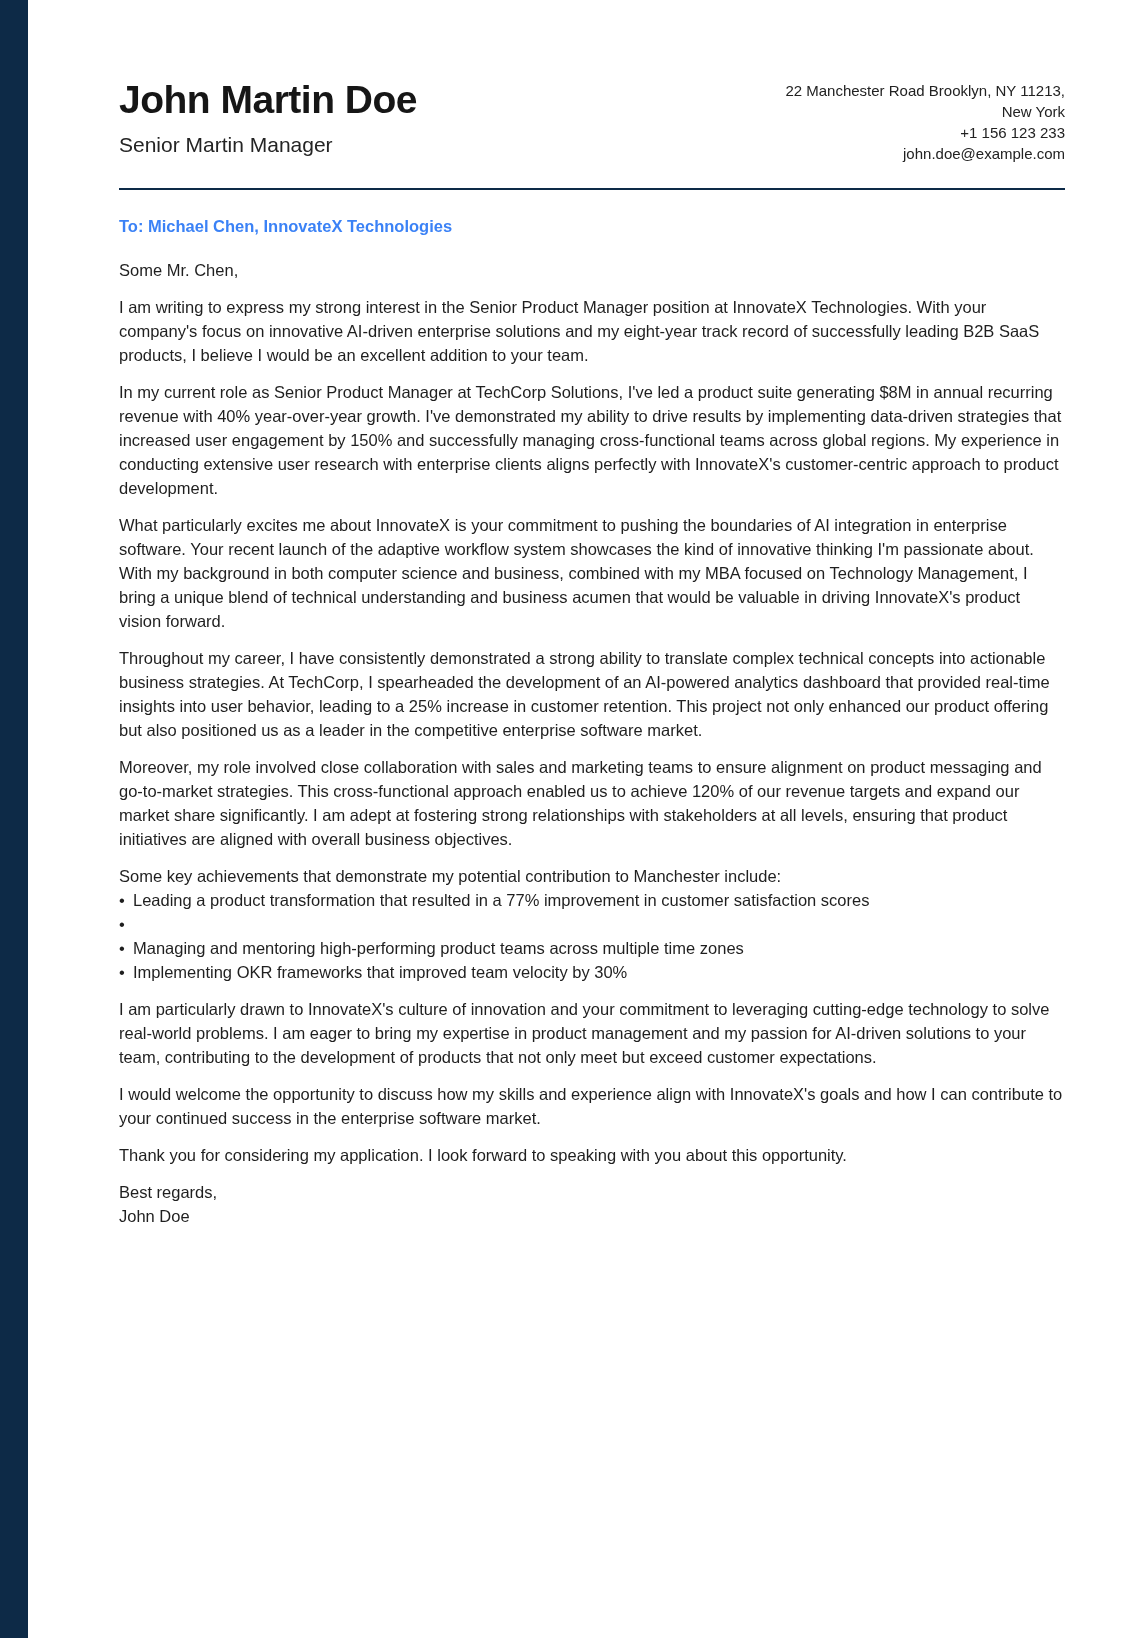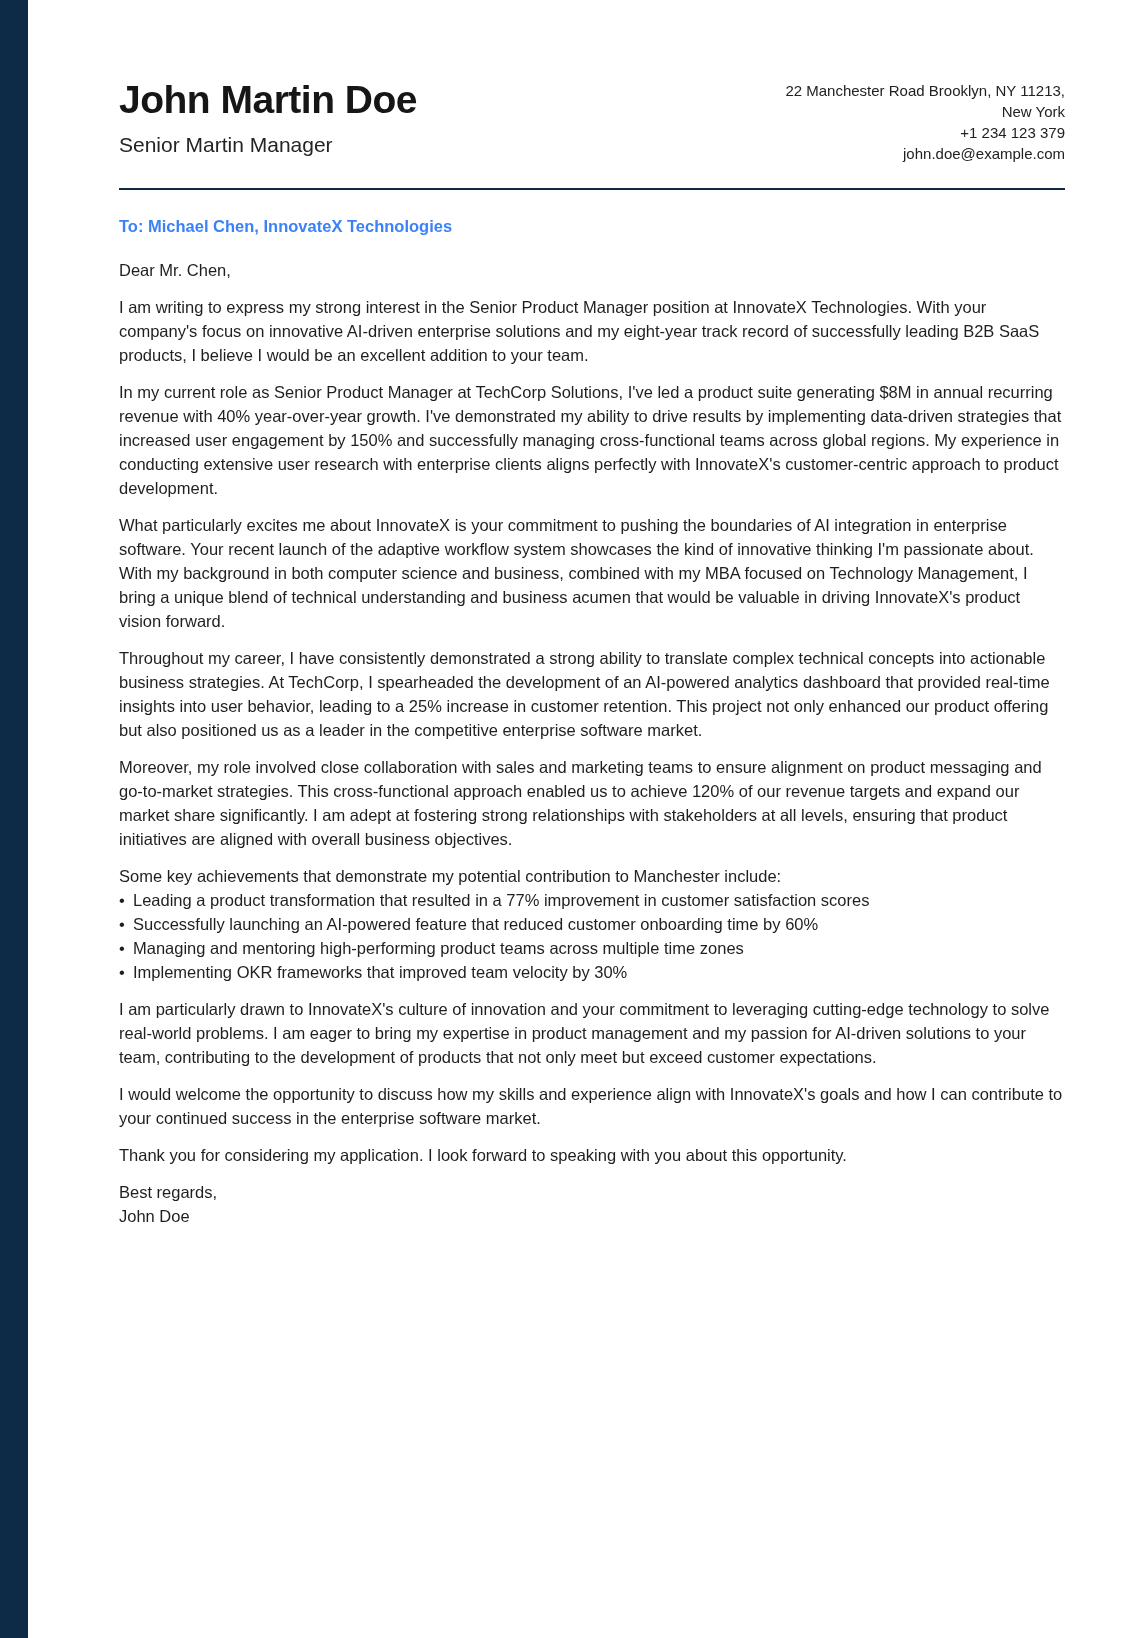--- a/index.html
+++ b/index.html
@@ -65,47 +65,46 @@
   <div class="content">
 
     <div class="header-row">
       <div>
         <div class="name">John Martin Doe</div>
         <div class="job-title">Senior Martin Manager</div>
       </div>
       <div class="contact-block">
         <div>22 Manchester Road Brooklyn, NY 11213,</div>
         <div>New York</div>
-        <div>+1 234 123 379</div>
+        <div>+1 156 123 233</div>
         <div>john.doe@example.com</div>
       </div>
     </div>
 
     <hr class="divider">
 
     <div class="recipient-line">To: Michael Chen, InnovateX Technologies</div>
 
     <div class="body-text">
-      <div class="salutation">Dear Mr. Chen,</div>
+      <div class="salutation">Some Mr. Chen,</div>
 
       <div class="para">I am writing to express my strong interest in the Senior Product Manager position at InnovateX Technologies. With your company's focus on innovative AI-driven enterprise solutions and my eight-year track record of successfully leading B2B SaaS products, I believe I would be an excellent addition to your team.</div>
       <div class="para">In my current role as Senior Product Manager at TechCorp Solutions, I've led a product suite generating $8M in annual recurring revenue with 40% year-over-year growth. I've demonstrated my ability to drive results by implementing data-driven strategies that increased user engagement by 150% and successfully managing cross-functional teams across global regions. My experience in conducting extensive user research with enterprise clients aligns perfectly with InnovateX's customer-centric approach to product development.</div>
       <div class="para">What particularly excites me about InnovateX is your commitment to pushing the boundaries of AI integration in enterprise software. Your recent launch of the adaptive workflow system showcases the kind of innovative thinking I'm passionate about. With my background in both computer science and business, combined with my MBA focused on Technology Management, I bring a unique blend of technical understanding and business acumen that would be valuable in driving InnovateX's product vision forward.</div>
       <div class="para">Throughout my career, I have consistently demonstrated a strong ability to translate complex technical concepts into actionable business strategies. At TechCorp, I spearheaded the development of an AI-powered analytics dashboard that provided real-time insights into user behavior, leading to a 25% increase in customer retention. This project not only enhanced our product offering but also positioned us as a leader in the competitive enterprise software market.</div>
       <div class="para">Moreover, my role involved close collaboration with sales and marketing teams to ensure alignment on product messaging and go-to-market strategies. This cross-functional approach enabled us to achieve 120% of our revenue targets and expand our market share significantly. I am adept at fostering strong relationships with stakeholders at all levels, ensuring that product initiatives are aligned with overall business objectives.</div>
 
       <div class="bullet-block">
         <div>Some key achievements that demonstrate my potential contribution to Manchester include:</div>
         <div class="bullet-line">
           <span class="bullet-marker">•</span>
           <span>Leading a product transformation that resulted in a 77% improvement in customer satisfaction scores</span>
         </div>
         <div class="bullet-line">
           <span class="bullet-marker">•</span>
-          <span>Successfully launching an AI-powered feature that reduced customer onboarding time by 60%</span>
         </div>
         <div class="bullet-line">
           <span class="bullet-marker">•</span>
           <span>Managing and mentoring high-performing product teams across multiple time zones</span>
         </div>
         <div class="bullet-line">
           <span class="bullet-marker">•</span>
           <span>Implementing OKR frameworks that improved team velocity by 30%</span>
         </div>
       </div>

